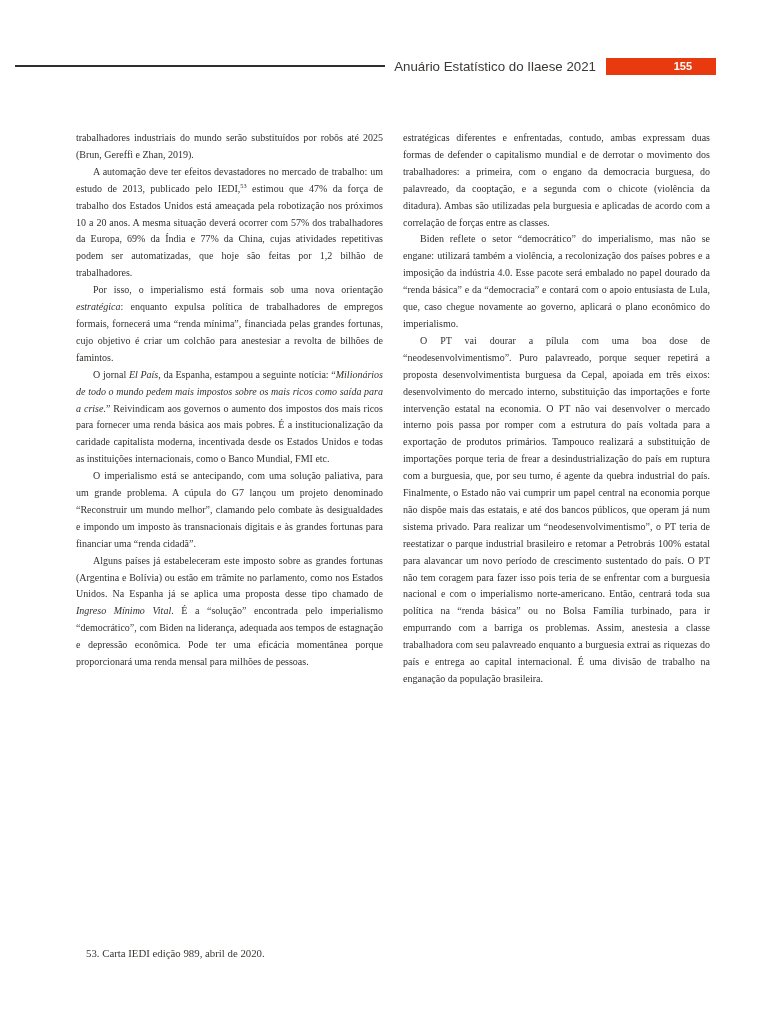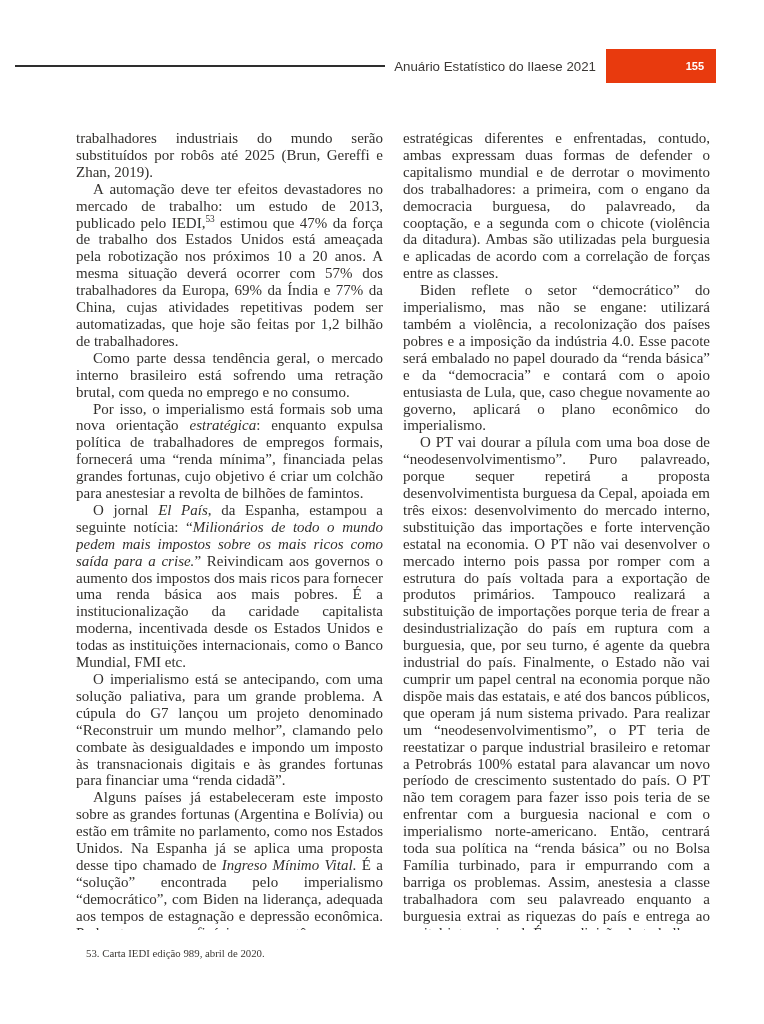--- a/index.html
+++ b/index.html
@@ -6,29 +6,29 @@
   html,body { background:#ffffff; }
   body { width:764px; height:1024px; position:relative; font-family:"Liberation Serif", serif; }
   .page { position:absolute; inset:0; width:764px; height:1024px; background:#fff; overflow:hidden;border-radius:11px; }
 
   
   .page-header { position:absolute; top:57px; left:15px; right:48px; height:18px;
                  display:flex; align-items:center; }
   .header-rule { flex:1 1 auto; height:2px; background:var(--rule,#2e2e2e); margin-right:9px; }
   .header-title { flex:0 0 auto; font-family:"Liberation Sans", sans-serif; font-size:13.3px;
                   color:var(--header-text,#3b3835); white-space:nowrap; margin-right:10px; }
-  .page-number-box { flex:0 0 auto; width:110px; height:34px; background:var(--accent,#e83a0e);
-                     display:flex; align-items:center; justify-content:flex-end; padding-right:12px; }
+  .page-number-box { flex:0 0 auto; width:110px; height:17px; background:var(--accent,#e83a0e);
+                     display:flex; align-items:center; justify-content:flex-end; padding-right:24px; }
   .page-number { font-family:"Liberation Sans", sans-serif; font-size:11px; font-weight:600;
                  color:#ffffff; line-height:1; }
 
   
   .columns { position:absolute; top:130px; left:76px; width:634px; display:flex; gap:20px; }
   .col { width:307px; height:800px; overflow:hidden; }
-  .col p { font-size:15px; line-height:16.9px; text-align:justify; color:var(--body-text,#32302d);
+  .col p { font-size:10px; line-height:16.9px; text-align:justify; color:var(--body-text,#32302d);
            hyphens:auto; -webkit-hyphens:auto; }
   .col p.indent { text-indent:17px; }
   .col sup { font-size:0.62em; line-height:0; vertical-align:super; }
   .col em { }
 
   
   .footnote { position:absolute; top:947px; left:76px; font-size:10.8px; color:#3a3733;padding-left:10px; }
 </style>
 </head>
 <body>
@@ -40,21 +40,20 @@
     <div class="header-title">Anuário Estatístico do Ilaese 2021</div>
     <div class="page-number-box">
       <span class="page-number">155</span>
     </div>
   </header>
 
   <main class="columns">
     <div class="col">
         <p><span>trabalhadores industriais do mundo serão substituídos por robôs até 2025 (Brun, Gereffi e Zhan, 2019).</span></p>
         <p class="indent"><span>A automação deve ter efeitos devastadores no mercado de trabalho: um estudo de 2013, publicado pelo IEDI,</span><sup>53</sup><span> estimou que 47% da força de trabalho dos Estados Unidos está ameaçada pela robotização nos próximos 10 a 20 anos. A mesma situação deverá ocorrer com 57% dos trabalhadores da Europa, 69% da Índia e 77% da China, cujas atividades repetitivas podem ser automatizadas, que hoje são feitas por 1,2 bilhão de trabalhadores.</span></p>
-        <p class="indent"><span>Como parte dessa tendência geral, o mercado interno brasileiro está sofrendo uma retração brutal, com queda no emprego e no consumo.</span></p>
         <p class="indent"><span>Por isso, o imperialismo está formais sob uma nova orientação </span><em>estratégica</em><span>: enquanto expulsa política de trabalhadores de empregos formais, fornecerá uma “renda mínima”, financiada pelas grandes fortunas, cujo objetivo é criar um colchão para anestesiar a revolta de bilhões de famintos.</span></p>
         <p class="indent"><span>O jornal </span><em>El País</em><span>, da Espanha, estampou a seguinte notícia: “</span><em>Milionários de todo o mundo pedem mais impostos sobre os mais ricos como saída para a crise.</em><span>” Reivindicam aos governos o aumento dos impostos dos mais ricos para fornecer uma renda básica aos mais pobres. É a institucionalização da caridade capitalista moderna, incentivada desde os Estados Unidos e todas as instituições internacionais, como o Banco Mundial, FMI etc.</span></p>
         <p class="indent"><span>O imperialismo está se antecipando, com uma solução paliativa, para um grande problema. A cúpula do G7 lançou um projeto denominado “Reconstruir um mundo melhor”, clamando pelo combate às desigualdades e impondo um imposto às transnacionais digitais e às grandes fortunas para financiar uma “renda cidadã”.</span></p>
         <p class="indent"><span>Alguns países já estabeleceram este imposto sobre as grandes fortunas (Argentina e Bolívia) ou estão em trâmite no parlamento, como nos Estados Unidos. Na Espanha já se aplica uma proposta desse tipo chamado de </span><em>Ingreso Mínimo Vital</em><span>. É a “solução” encontrada pelo imperialismo “democrático”, com Biden na liderança, adequada aos tempos de estagnação e depressão econômica. Pode ter uma eficácia momentânea porque proporcionará uma renda mensal para milhões de pessoas.</span></p>
       </div>
     <div class="col">
         <p><span>estratégicas diferentes e enfrentadas, contudo, ambas expressam duas formas de defender o capitalismo mundial e de derrotar o movimento dos trabalhadores: a primeira, com o engano da democracia burguesa, do palavreado, da cooptação, e a segunda com o chicote (violência da ditadura). Ambas são utilizadas pela burguesia e aplicadas de acordo com a correlação de forças entre as classes.</span></p>
         <p class="indent"><span>Biden reflete o setor “democrático” do imperialismo, mas não se engane: utilizará também a violência, a recolonização dos países pobres e a imposição da indústria 4.0. Esse pacote será embalado no papel dourado da “renda básica” e da “democracia” e contará com o apoio entusiasta de Lula, que, caso chegue novamente ao governo, aplicará o plano econômico do imperialismo.</span></p>
         <p class="indent"><span>O PT vai dourar a pílula com uma boa dose de “neodesenvolvimentismo”. Puro palavreado, porque sequer repetirá a proposta desenvolvimentista burguesa da Cepal, apoiada em três eixos: desenvolvimento do mercado interno, substituição das importações e forte intervenção estatal na economia. O PT não vai desenvolver o mercado interno pois passa por romper com a estrutura do país voltada para a exportação de produtos primários. Tampouco realizará a substituição de importações porque teria de frear a desindustrialização do país em ruptura com a burguesia, que, por seu turno, é agente da quebra industrial do país. Finalmente, o Estado não vai cumprir um papel central na economia porque não dispõe mais das estatais, e até dos bancos públicos, que operam já num sistema privado. Para realizar um “neodesenvolvimentismo”, o PT teria de reestatizar o parque industrial brasileiro e retomar a Petrobrás 100% estatal para alavancar um novo período de crescimento sustentado do país. O PT não tem coragem para fazer isso pois teria de se enfrentar com a burguesia nacional e com o imperialismo norte-americano. Então, centrará toda sua política na “renda básica” ou no Bolsa Família turbinado, para ir empurrando com a barriga os problemas. Assim, anestesia a classe trabalhadora com seu palavreado enquanto a burguesia extrai as riquezas do país e entrega ao capital internacional. É uma divisão de trabalho na enganação da população brasileira.</span></p>
       </div>

